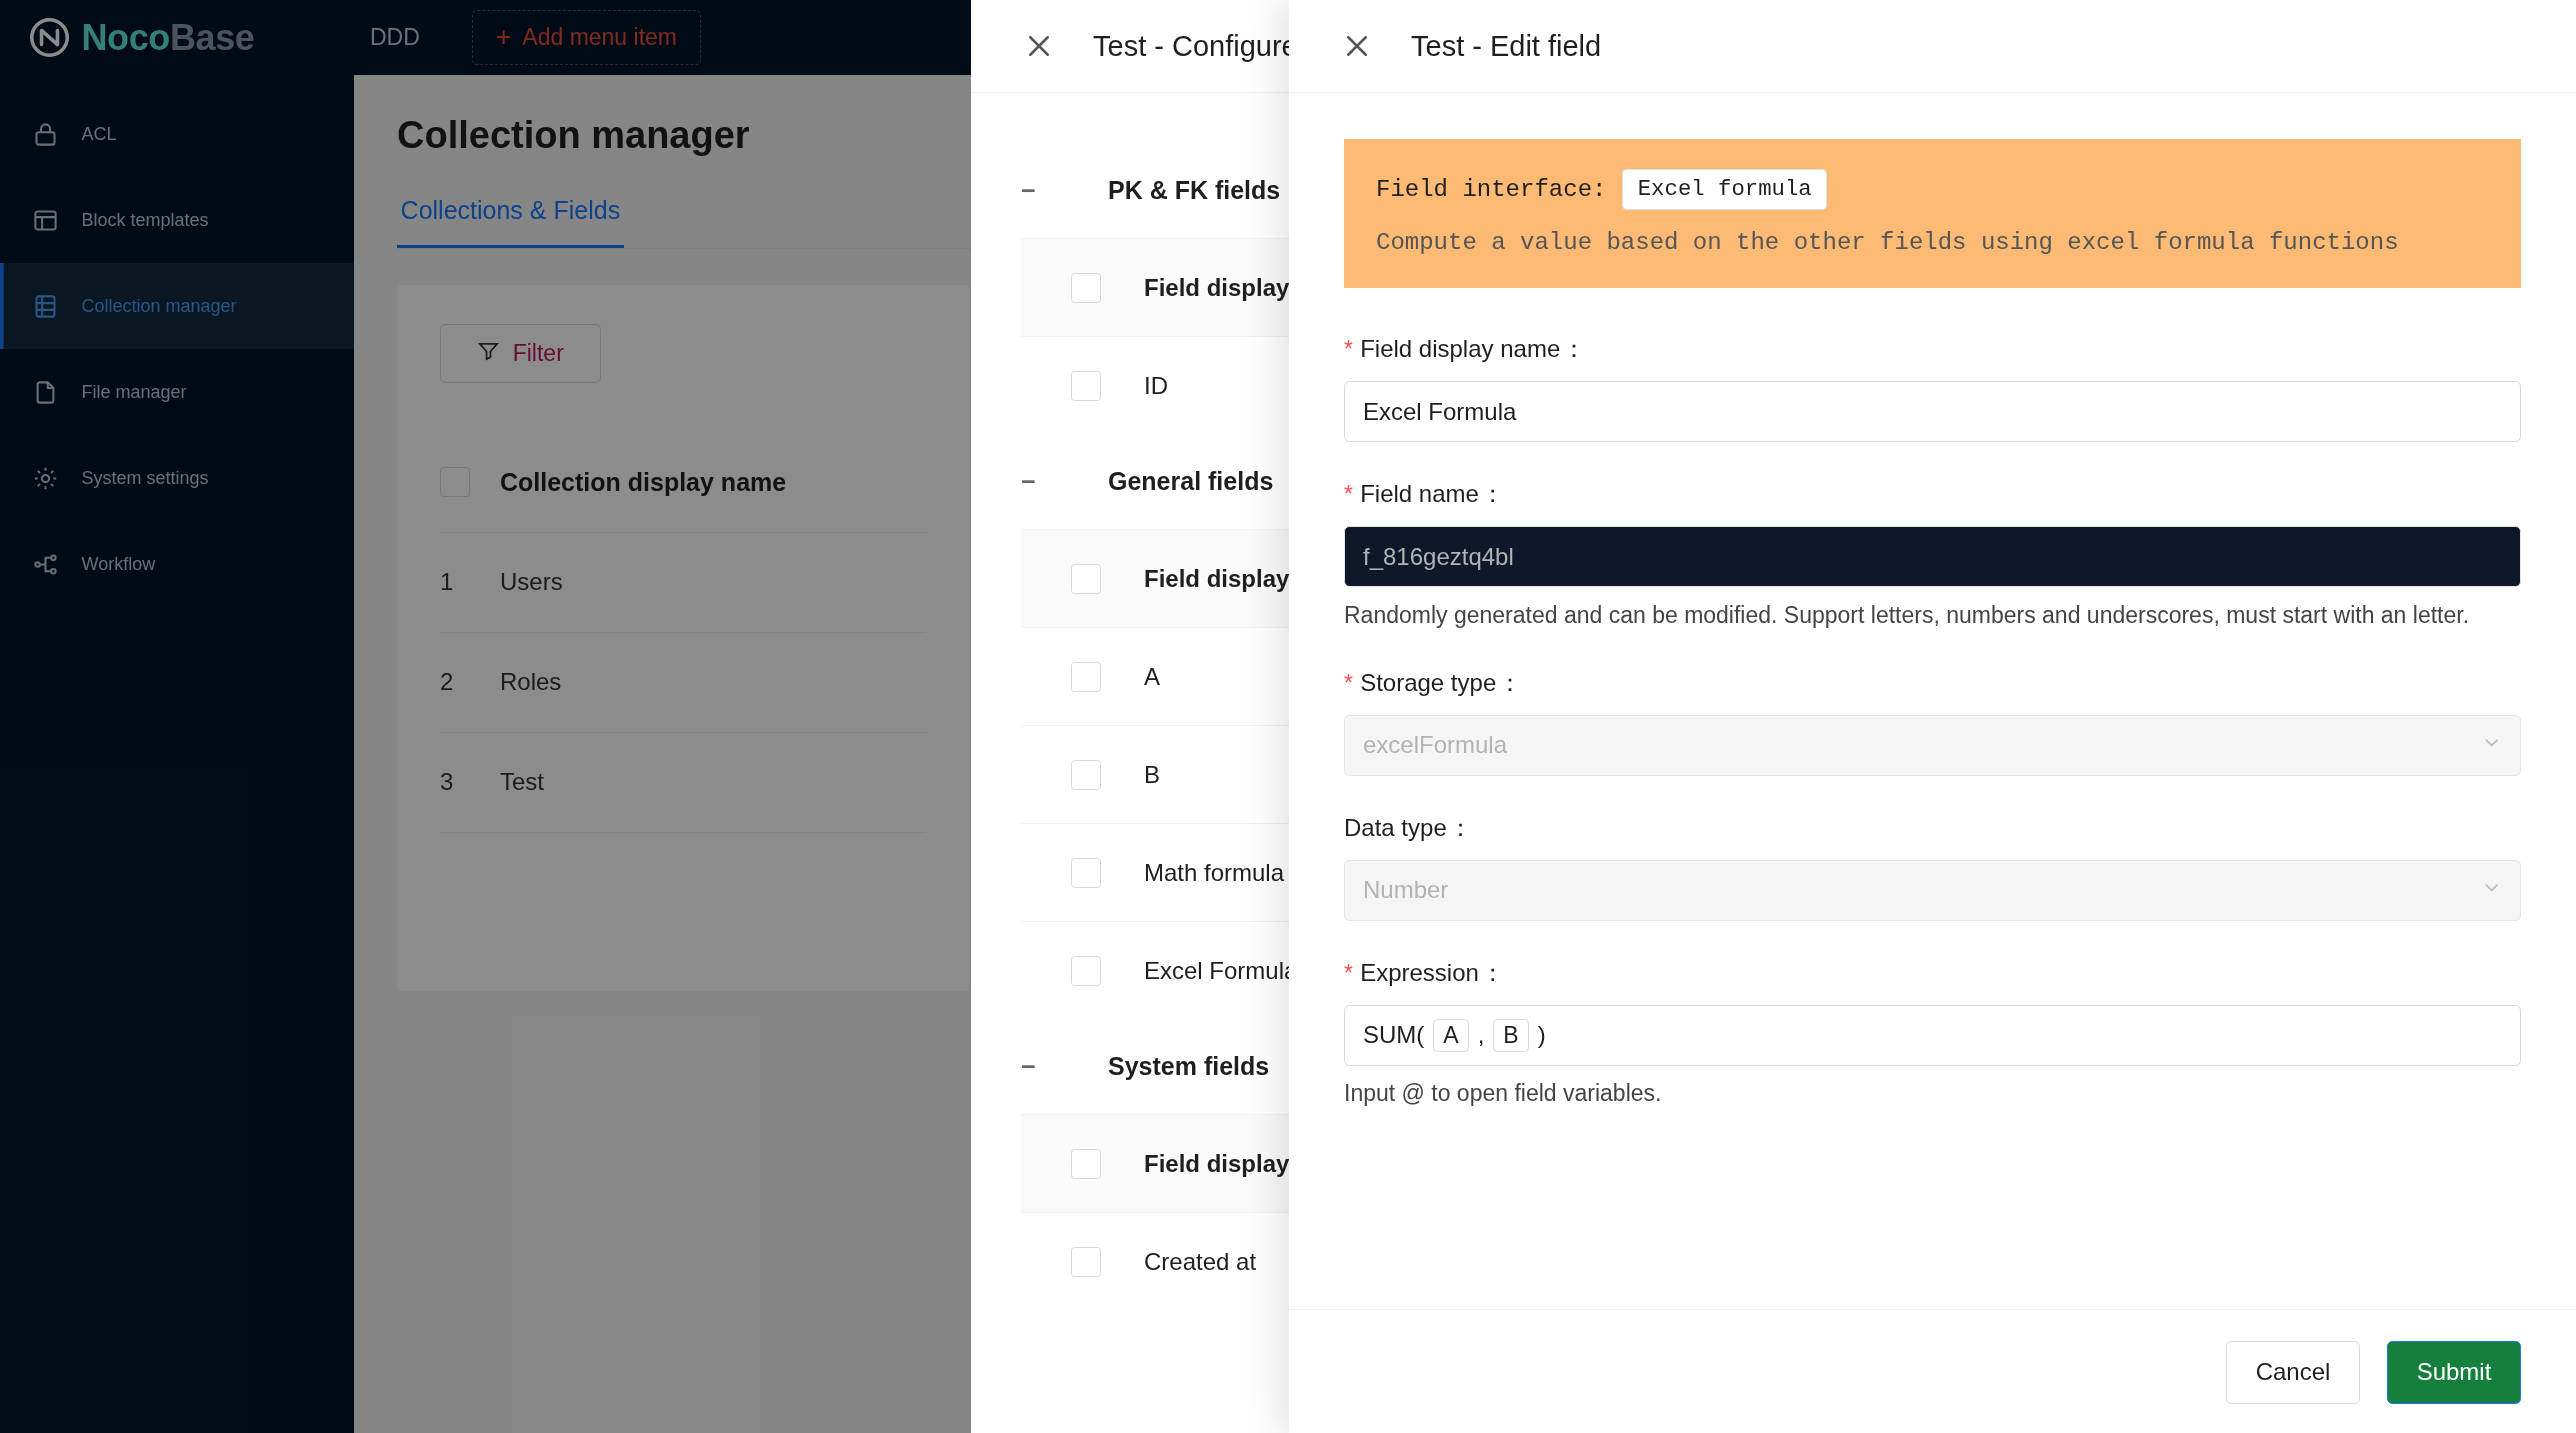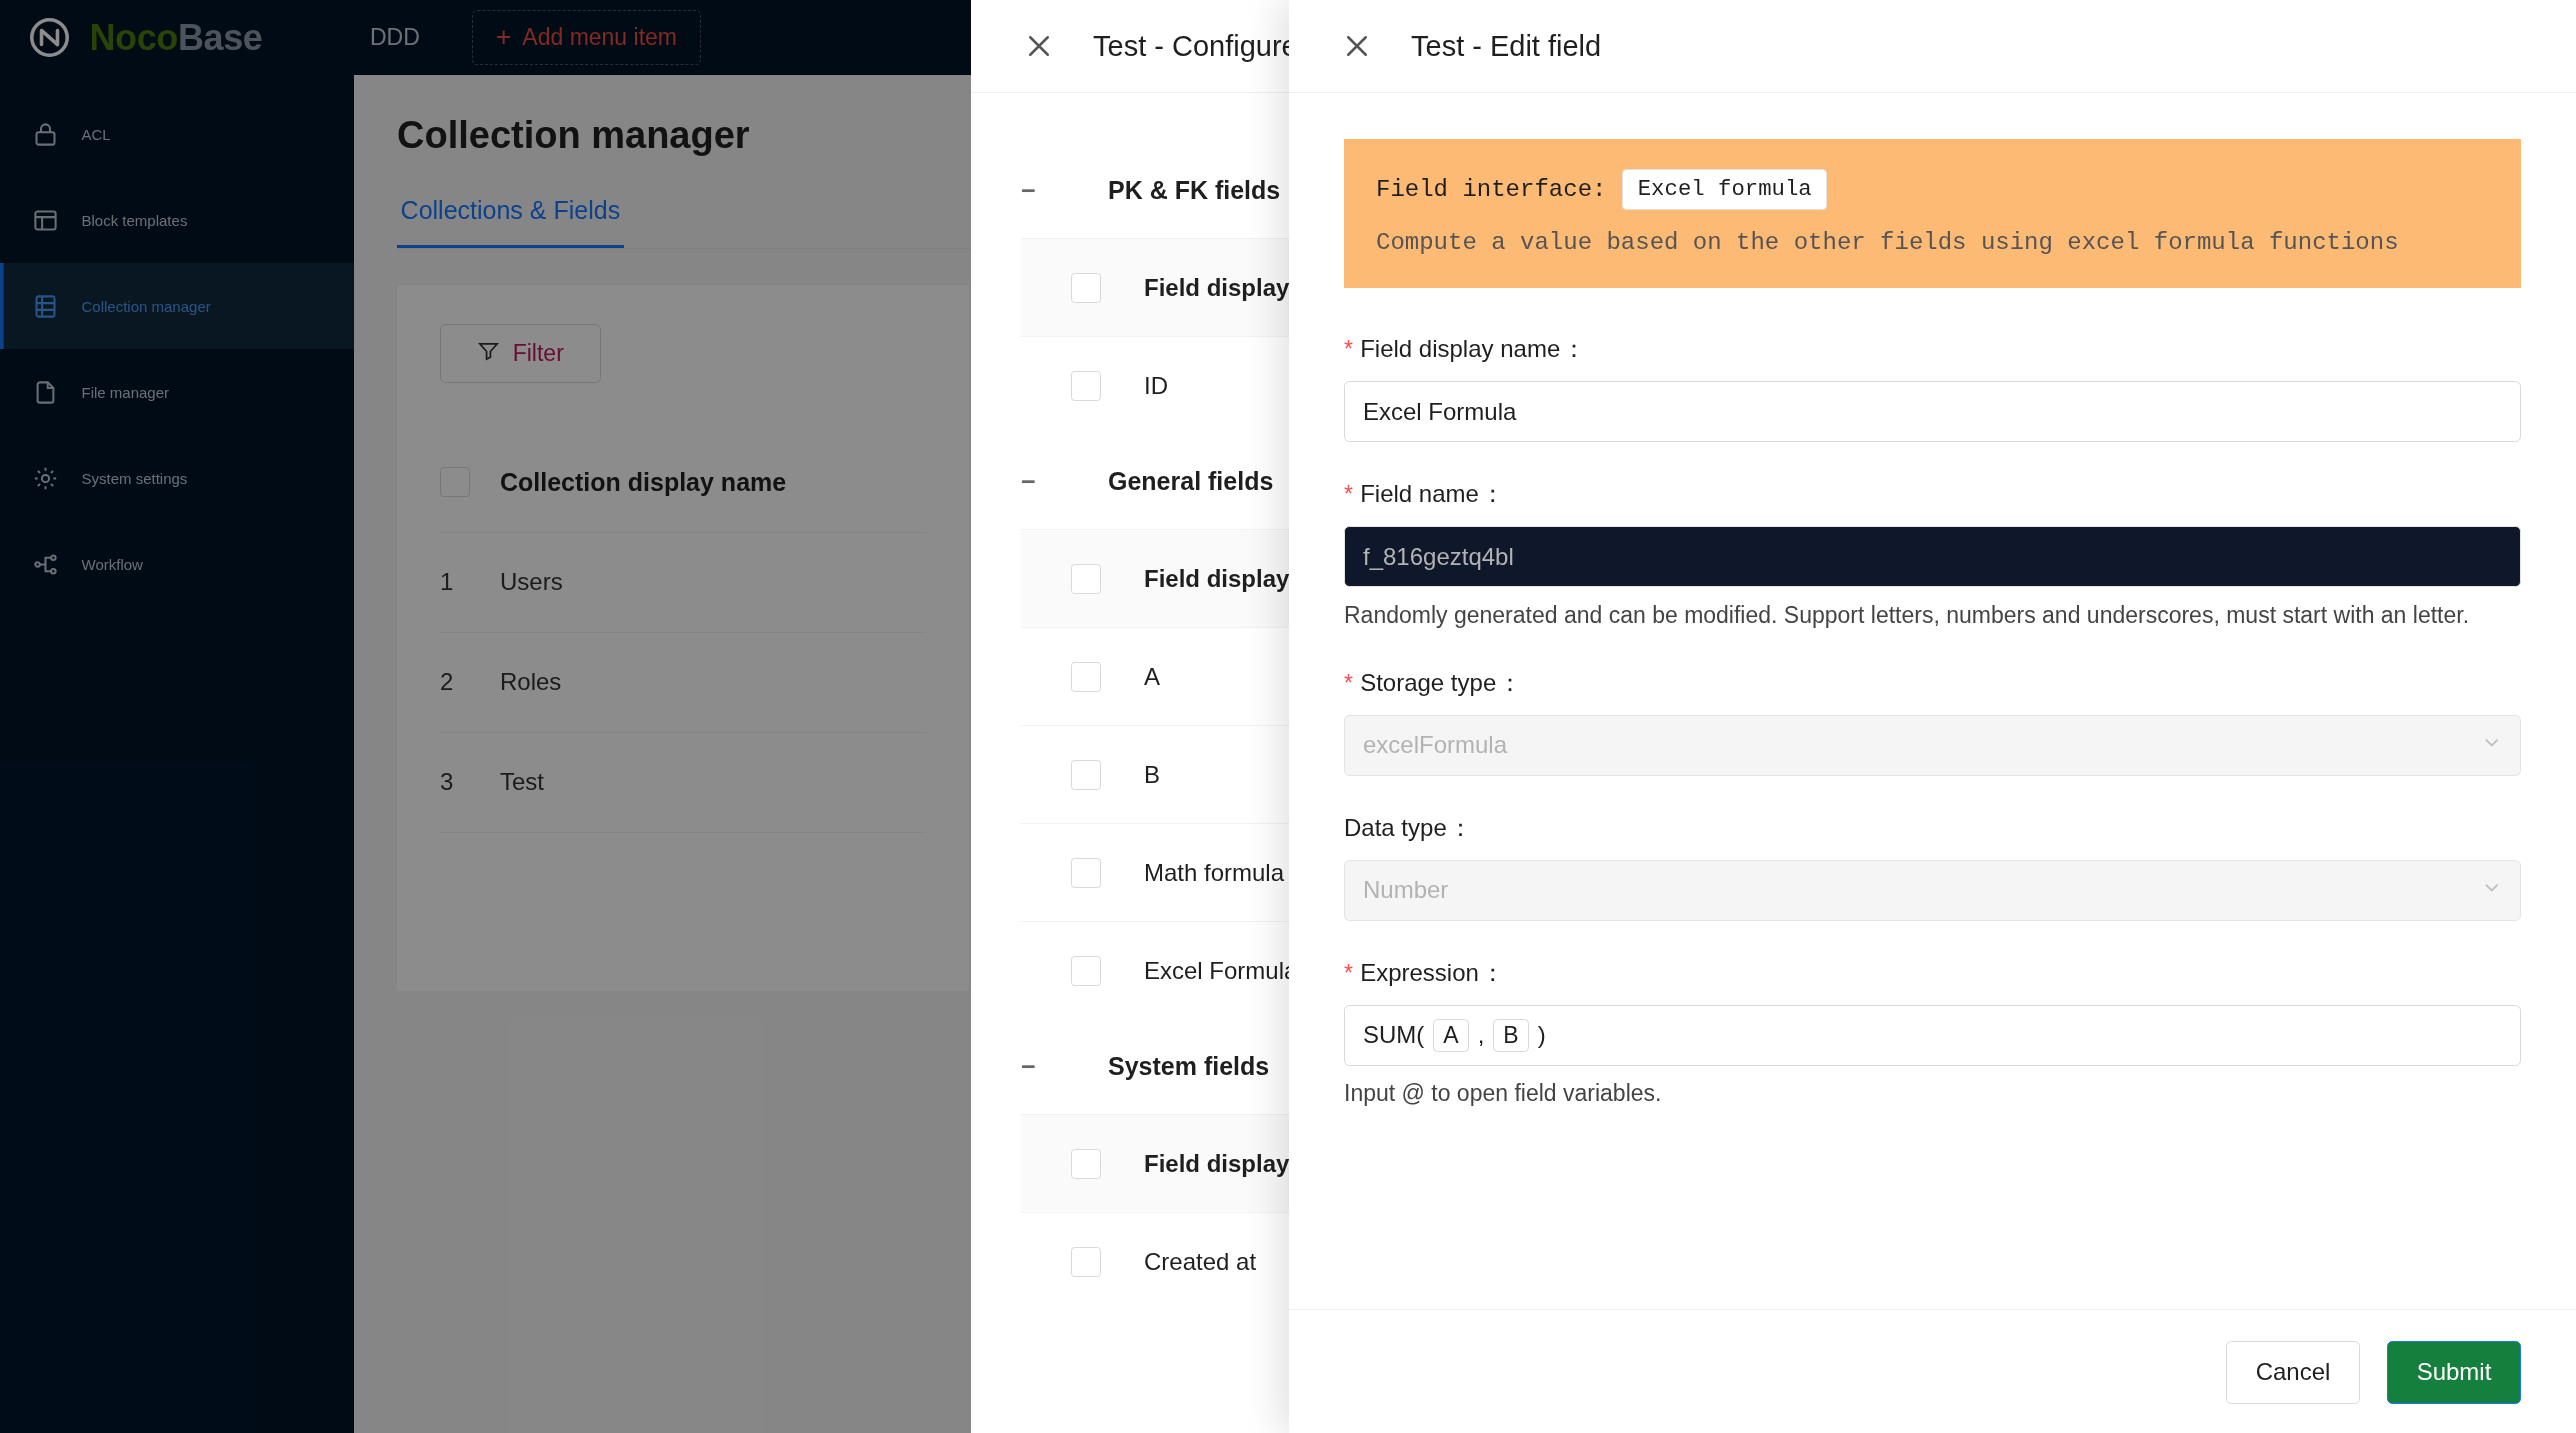--- a/index.html
+++ b/index.html
@@ -24,21 +24,21 @@
     background: #001529;
     display: flex; align-items: center;
     z-index: 1;
   }
   .logo-wrap {
     display: flex; align-items: center;
     padding-left: 30px; width: 354px;
   }
   .logo-mark { width: 39px; height: 39px; margin-right: 12.5px; }
   .logo-text { font-size: 36px; font-weight: 700; letter-spacing: -0.4px; }
-  .logo-text .noco { color: #4d7c0f; margin-left: 8px; }
+  .logo-text .noco { color: #5eead4; }
   .logo-text .base { color: #8d98a6; }
   .menu-item-ddd {
     color: #c9ced6; font-size: 23px; margin-left: 16px;
   }
   .add-menu-btn {
     margin-left: 52px;
     border: 0.9px dashed #4b5766;
     border-radius: 5.4px;
     color: #e94d3f;
     font-size: 23px;
@@ -54,21 +54,21 @@
     width: 354px; height: 1359px;
     background: #001529;
     padding-top: 16px;
     z-index: 1;
   }
   .side-item {
     height: 86px;
     display: flex; align-items: center;
     padding-left: 30px;
     color: #c3cad4;
-    font-size: 15px;
+    font-size: 18px;
   }
   .side-item.active {
     background: #122b3f;
     color: #4a9bf7;
     box-shadow: inset 3.6px 0 0 #1677ff;
   }
   .side-icon {
     width: 30px; height: 30px; margin-right: 21.5px;
     display: inline-flex; align-items: center; justify-content: center;
   }

